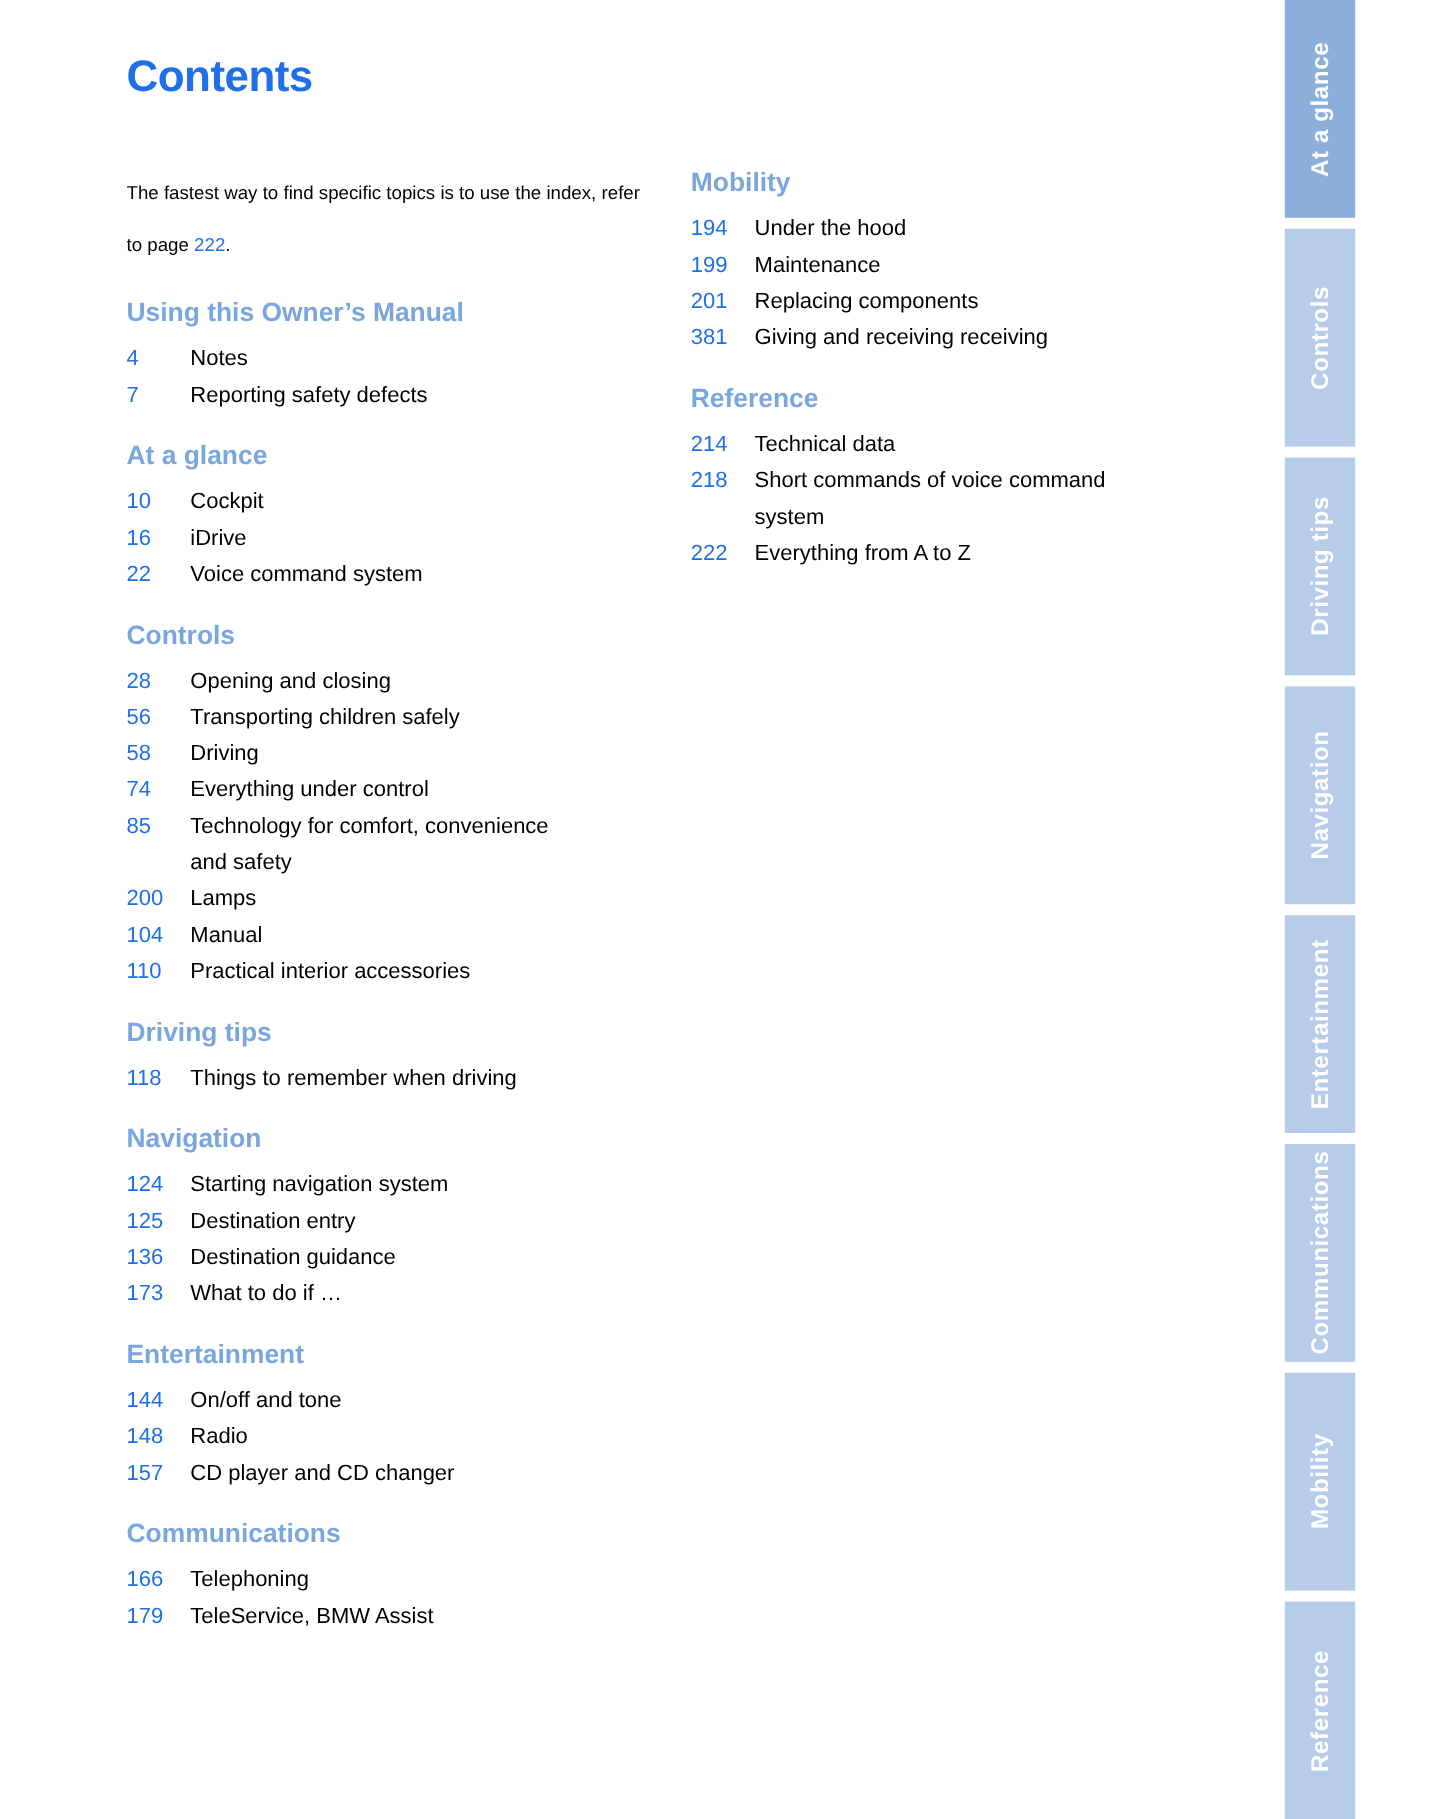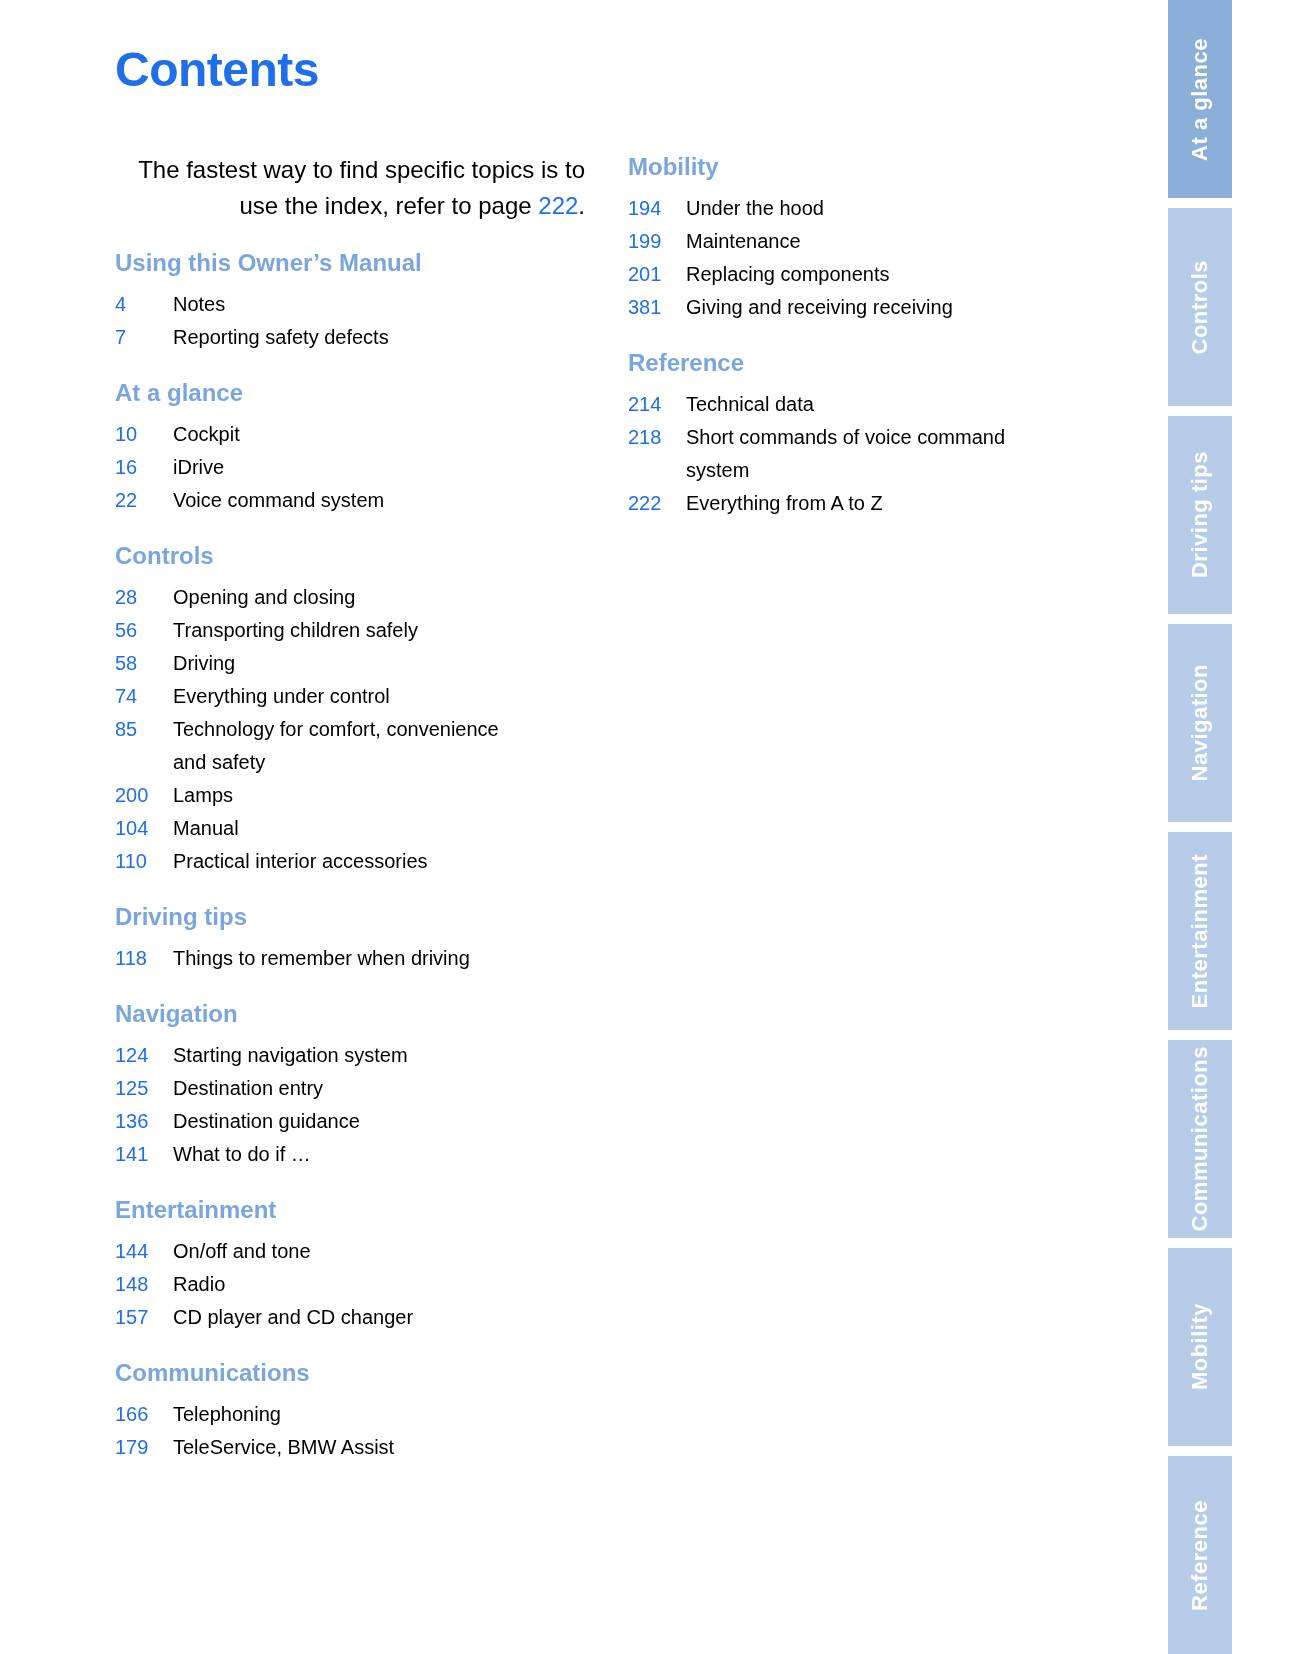--- a/index.html
+++ b/index.html
@@ -16,44 +16,43 @@
     color: var(--body-text, #000000);
   }
   .content {
     position: absolute;
     left: 115px;
     top: 44px;
     right: 140px;
   }
   .title {
     margin: 0 0 56px 0;
-    font-size: 48px;
+    font-size: 40px;
     line-height: 52px;
     font-weight: bold;
     color: var(--title-blue, #1e6fe8);
     letter-spacing: -0.5px;
   }
   .columns {
     display: flex;
     align-items: flex-start;
   }
   .col-left {
     flex: 0 0 513px;
     width: 513px;
   }
   .col-right {
     flex: 1;
     min-width: 0;
   }
   .intro {
     margin: 0 0 24px 0;
     max-width: 470px;
-    font-size: 24px;
-    line-height: 36px;
-    text-align: right;
+    font-size: 17px;
+    line-height: 47px;
   }
   .page-link {
     color: var(--page-number-blue, #1e6fe8);
     text-decoration: none;
     cursor: pointer;
   }
   .section {
     margin-top: 24px;
   }
   .col-right .section:first-child {
@@ -200,21 +199,21 @@
           </div>
           <div class="entry">
             <span class="num">125</span>
             <span class="label">Destination entry</span>
           </div>
           <div class="entry">
             <span class="num">136</span>
             <span class="label">Destination guidance</span>
           </div>
           <div class="entry">
-            <span class="num">141</span>
+            <span class="num">173</span>
             <span class="label">What to do if …</span>
           </div>
         </section>
         <section class="section">
           <h2 class="section-title">Entertainment</h2>
           <div class="entry">
             <span class="num">144</span>
             <span class="label">On/off and tone</span>
           </div>
           <div class="entry">

